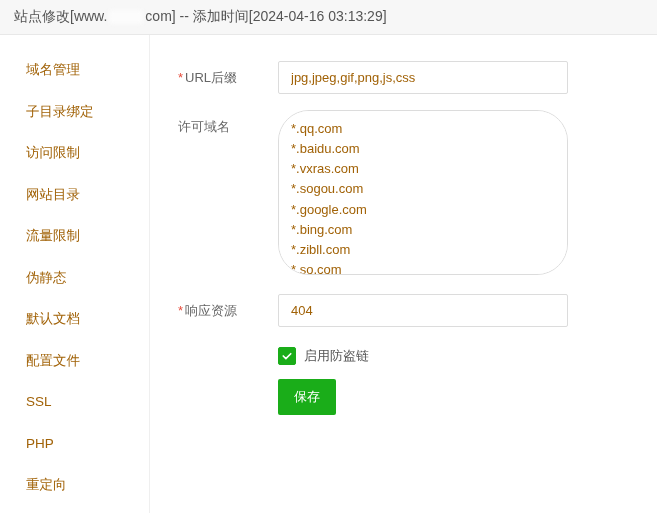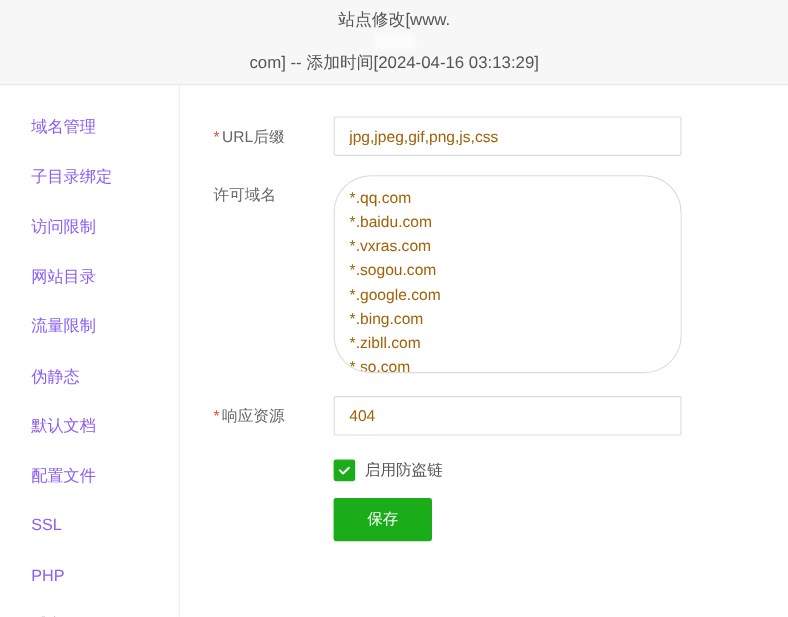--- a/index.html
+++ b/index.html
@@ -14,21 +14,20 @@
   }
   .titlebar {
     background: #f7f7f7;
     border-bottom: 1px solid #e8e8e8;
     padding: 8px 14px;
     font-size: 14px;
     color: #555;
     display: flex;
     align-items: center;
     gap: 2px;
-    flex-direction: column;
   }
   .titlebar .blur {
     display: inline-block;
     width: 34px;
     height: 14px;
     background: #fcfcfc;
     filter: blur(2px);
     border-radius: 2px;
     vertical-align: middle;
   }
@@ -37,21 +36,21 @@
     height: calc(100% - 36px);
   }
   .sidebar {
     width: 150px;
     border-right: 1px solid #efefef;
     padding-top: 14px;
   }
   .sidebar-item {
     padding: 12px 18px 12px 26px;
     font-size: 13.5px;
-    color: #8b5cf6;
+    color: #a16207;
     cursor: pointer;
     line-height: 1.3;
   }
   .content {
     flex: 1;
     padding: 26px 40px 10px 28px;
     overflow: auto;
   }
   .form-row {
     display: flex;
@@ -118,21 +117,21 @@
     background: #1aad19;
     border-color: #1aad19;
   }
   .cbox.checked svg { display: block; }
   .cbox svg { display: none; width: 12px; height: 12px; }
   .btn-save {
     background: #1aad19;
     color: #fff;
     border: none;
     border-radius: 2px;
-    padding: 9px 28px;
+    padding: 9px 16px;
     font-size: 13px;
     cursor: pointer;
     font-family: inherit;
   }
   .check-label { color: #555; font-size: 13px; }
 </style>
 </head>
 <body>
 
 <div class="titlebar">

